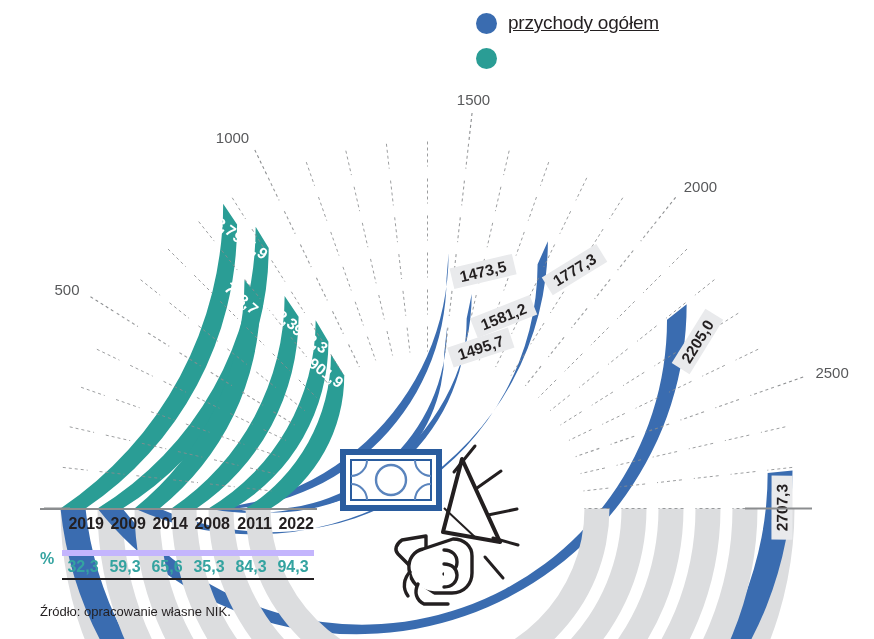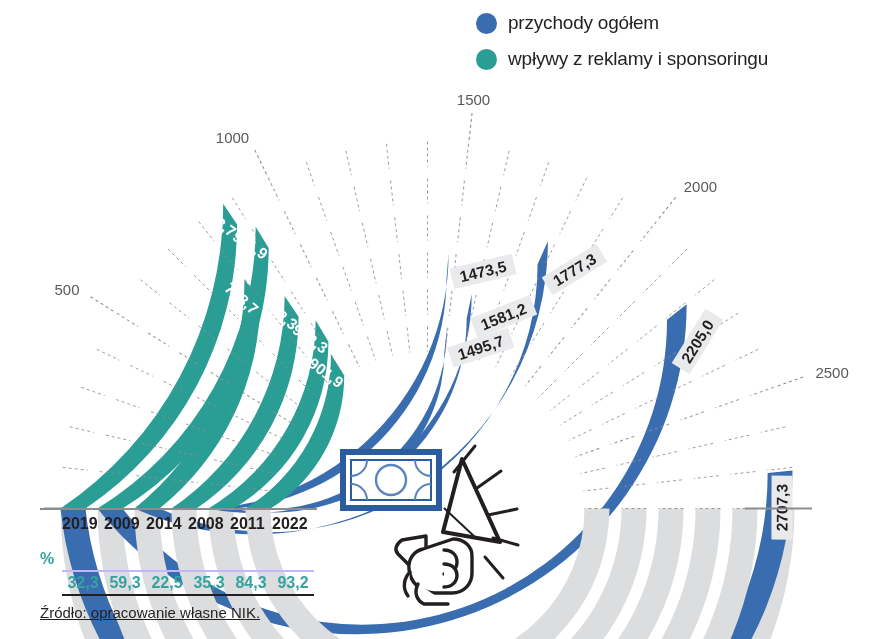--- a/index.html
+++ b/index.html
@@ -7,61 +7,60 @@
     width:874px;height:639px;
     background:#ffffff;
     font-family:"Liberation Sans", sans-serif;
     color:#231f20;
     overflow:hidden;
     position:relative;
   }
   #stage{position:absolute;left:0;top:0;width:874px;height:639px;}
 
   
-  .legend{position:absolute;left:476px;top:12px;}
+  .legend{position:absolute;left:476px;top:12px;text-decoration:underline;}
   .legend-row{display:flex;align-items:center;margin-bottom:14px;}
   .legend-dot{width:21px;height:21px;border-radius:50%;margin-right:11px;flex:none;}
   .legend-label{font-size:19px;letter-spacing:-.2px;color:#231f20;white-space:nowrap;}
 
   
   svg.chart{position:absolute;left:0;top:0;width:874px;height:639px;overflow:visible;}
 
   .axis-tick-label{font-size:15px;fill:#58595b;font-family:"Liberation Sans",sans-serif;}
   .ring-value{font-family:"Liberation Sans",sans-serif;font-weight:bold;font-size:15.5px;}
   .ring-value.inside{fill:#ffffff;}
   .ring-value.outside{fill:#231f20;}
   .value-plate{fill:#e9eaec;}
 
   
   .table{position:absolute;left:40px;top:508px;}
   .tbl-baseline{position:absolute;left:0;top:0;width:277px;height:2px;background:#8b8d8f;}
   .tbl-row{display:flex;align-items:baseline;}
   .tbl-pct-sign{width:22px;text-align:left;font-size:16px;color:#34a3a0;font-weight:bold;}
-  .yr-cell{width:42px;text-align:left;font-size:16px;font-weight:bold;color:#231f20;padding:7px 0 17px 0;}
+  .yr-cell{width:42px;text-align:right;font-size:16px;font-weight:bold;color:#231f20;padding:7px 0 17px 0;}
   .yr-spacer{width:22px;}
   .pct-cell{width:42px;text-align:center;font-size:16px;font-weight:bold;color:#34a3a0;
-            border-top:2px solid #c4b5fd;border-bottom:2px solid #231f20;padding:2px 0;margin-top:20px;}
+            border-top:6px solid #c4b5fd;border-bottom:2px solid #231f20;padding:2px 0;}
   .pct-row{display:flex;align-items:stretch;}
 
   
-  .source{position:absolute;left:40px;top:604px;font-size:15px;color:#231f20;text-decoration:underline;}
+  .source{position:absolute;left:40px;top:604px;font-size:13px;color:#231f20;}
 </style>
 </head>
 <body>
 
 <div id="stage">
 
   <div class="legend">
     <div class="legend-row">
       <span class="legend-dot" style="background:#3a6cb0"></span>
       <span class="legend-label">przychody ogółem</span>
     </div>
     <div class="legend-row">
       <span class="legend-dot" style="background:#2a9d95"></span>
-      <span class="legend-label">wpływy z reklamy i sponsoringu</span>
     </div>
   </div>
 
   <svg class="chart" viewBox="0 0 874 639">
     <g id="rings">
         <path d="M 60.5 508.49999999999994 A 367 367 0 0 0 794.5 508.5
             L 769.5 508.5 A 342 342 0 0 1 85.5 508.49999999999994 Z" fill="#dcdddf"></path>
         <path d="M 60.5 508.49999999999994 A 367 367 0 0 0 792.516703382229 470.3974246018745
             L 767.6518053316685 472.99296788512555 A 342 342 0 0 1 85.5 508.49999999999994 Z" fill="#3a6cb0"></path>
         <path d="M 60.5 508.49999999999994 A 367 367 0 0 0 223.16085173477003 203.64837627750717
@@ -343,21 +342,21 @@
         <span class="yr-cell">2009</span>
         <span class="yr-cell">2014</span>
         <span class="yr-cell">2008</span>
         <span class="yr-cell">2011</span>
         <span class="yr-cell">2022</span>
       </div>
     <div class="pct-row" id="pct-row">
       <span class="tbl-pct-sign">%</span>
     <span class="pct-cell">32,3</span>
         <span class="pct-cell">59,3</span>
-        <span class="pct-cell">22,5</span>
+        <span class="pct-cell">65,6</span>
         <span class="pct-cell">35,3</span>
         <span class="pct-cell">84,3</span>
-        <span class="pct-cell">93,2</span>
+        <span class="pct-cell">94,3</span>
       </div>
   </div>
 
   <div class="source">Źródło: opracowanie własne NIK.</div>
 </div>
 
 </body></html>

